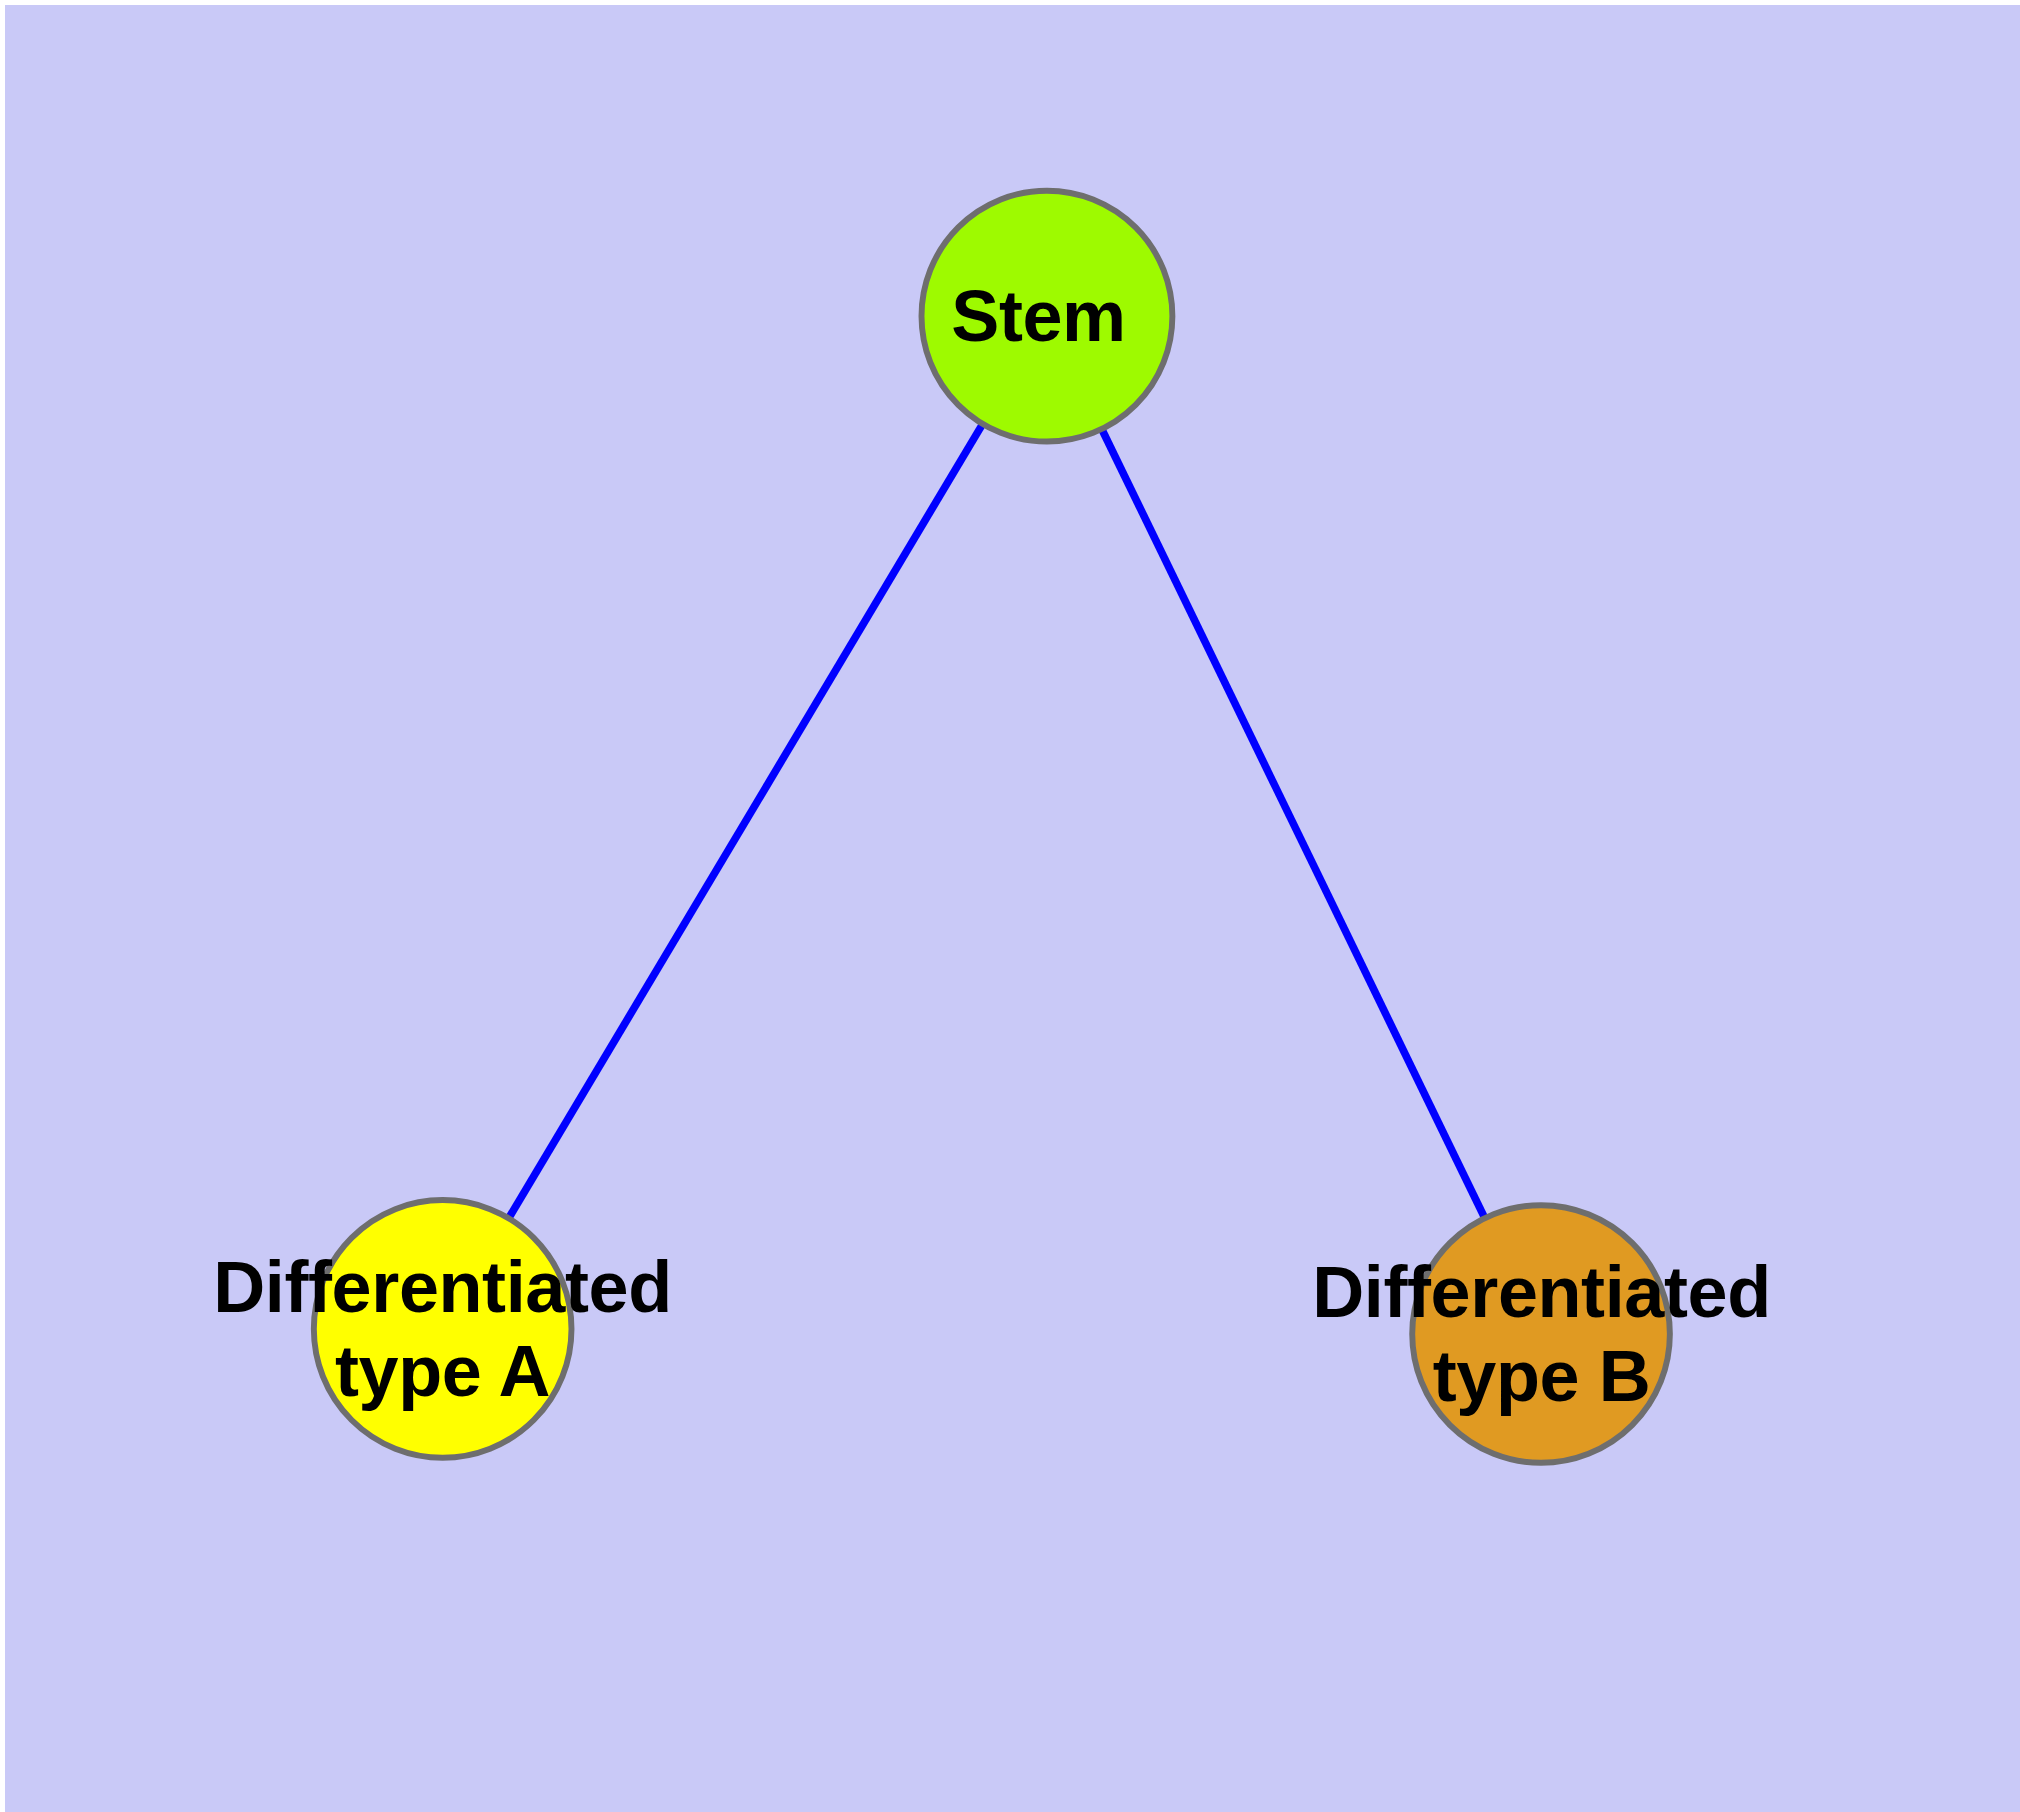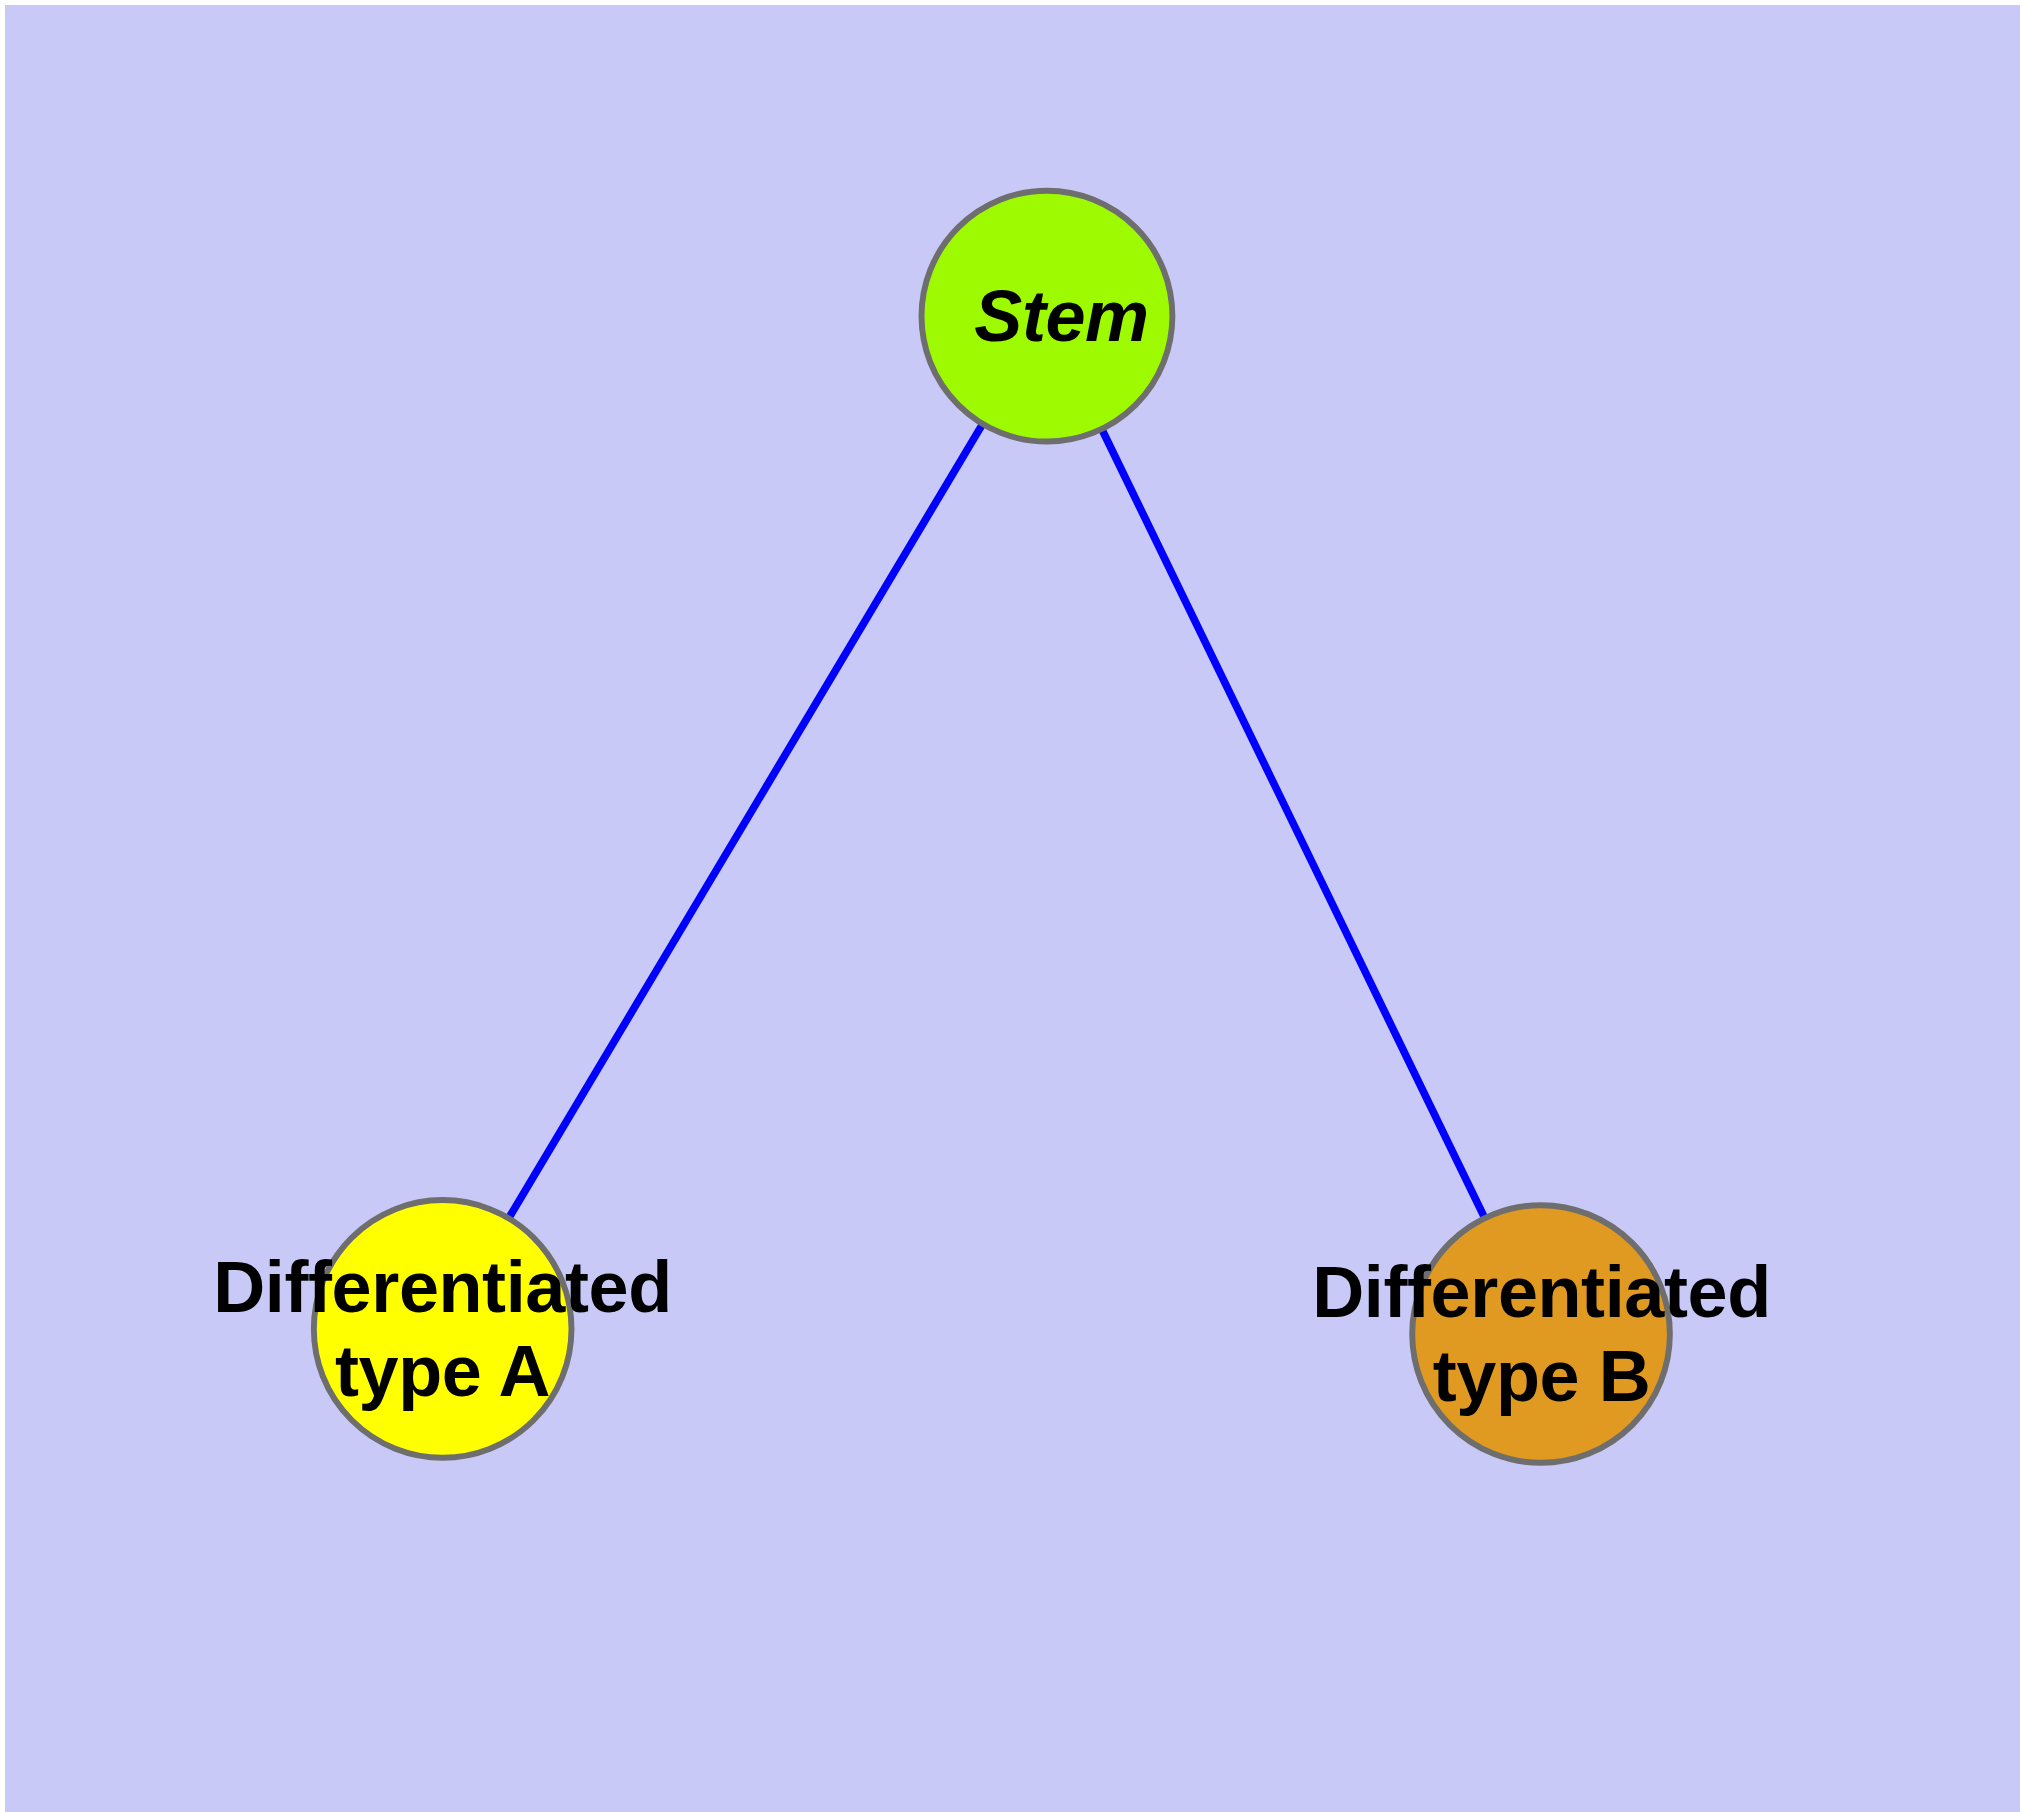--- a/index.html
+++ b/index.html
@@ -52,17 +52,17 @@
       <line id="edge-0" x1="1159.1676733322608" y1="500.09625577552356" x2="599.8818490101105" y2="1437.4687102845974" stroke="#0000ff" stroke-width="9"></line>
       <line id="edge-1" x1="1299.631031160846" y1="506.14214137937597" x2="1751.6221842131852" y2="1437.2594223671274" stroke="#0000ff" stroke-width="9"></line>
     </g>
     <g>
       <circle id="node-circle-0" cx="1235" cy="373" r="148" fill="#9efa00" stroke="#6e6e6e" stroke-width="7"></circle>
       <circle id="node-circle-1" cx="522" cy="1568" r="152" fill="#ffff00" stroke="#6e6e6e" stroke-width="7"></circle>
       <circle id="node-circle-2" cx="1818" cy="1574" r="152" fill="#e09a22" stroke="#6e6e6e" stroke-width="7"></circle>
     </g>
   </svg>
 
-  <div class="node-label" id="node-label-0" style="font-size: 72px; color: rgb(0, 0, 0); left: 468px; top: 274px; width: 1187px; font-style: italic;"><span style="display: block;">Stem</span></div>
+  <div class="node-label" id="node-label-0" style="font-size: 72px; color: rgb(0, 0, 0); left: 445px; top: 274px; width: 1187px;"><span style="display: block;">Stem</span></div>
   <div class="node-label" id="node-label-1" style="font-size: 72px; color: rgb(0, 0, 0); left: -151px; top: 1245px; width: 1187px;"><span style="display: block;">Differentiated</span><span style="display: block;">type A</span></div>
   <div class="node-label" id="node-label-2" style="font-size: 72px; color: rgb(0, 0, 0); left: 948px; top: 1250px; width: 1187px;"><span style="display: block;">Differentiated</span><span style="display: block;">type B</span></div>
 </div>
 
 
 </body></html>

